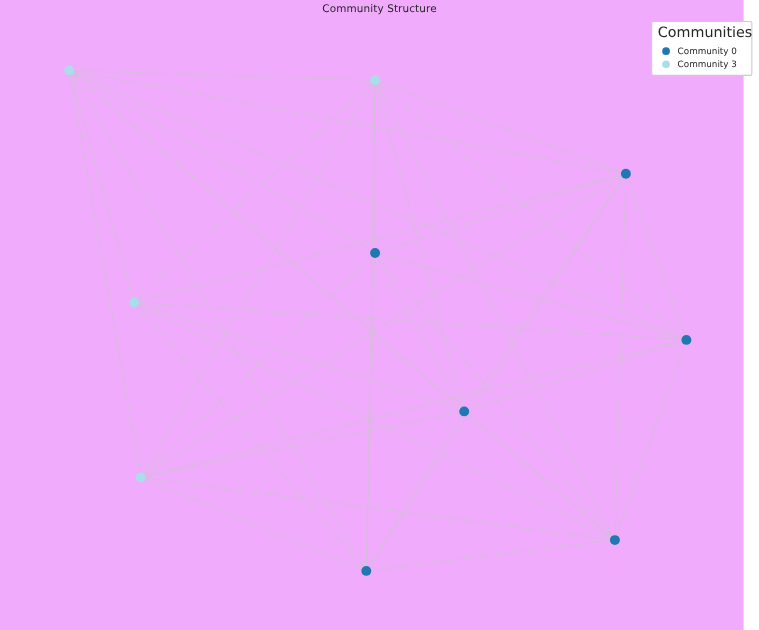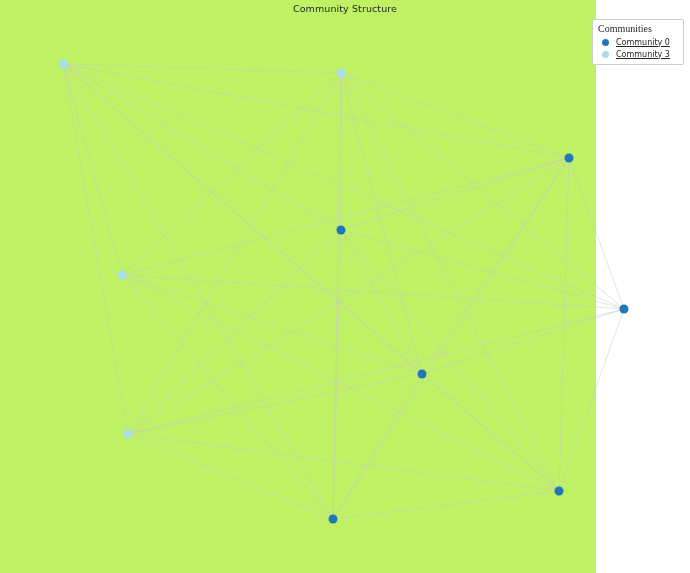--- a/index.html
+++ b/index.html
@@ -10,23 +10,23 @@
   body {
     width: 690px;
     height: 573px;
     position: relative;
     overflow: hidden;
     font-family: "DejaVu Sans", sans-serif;
   }
   #figure {
     position: absolute;
     left: 0; top: 0;
-    width: 596px;
+    width: 676px;
     height: 573px;
-    background: #bef264;
+    background: #f0abfc;
   }
   #chart-title {
     position: absolute;
     left: 0;
     top: 3px;
     width: 690px;
     text-align: center;
     font-size: 9.5px;
     color: #262626;
     letter-spacing: 0.1px;
@@ -42,44 +42,42 @@
     left: 592px;
     top: 19px;
     width: 92px;
     background: #ffffff;
     border: 1px solid #cccccc;
     border-radius: 2px;
     padding: 3px 5px 4px 5px;
     box-sizing: border-box;
   }
   #legend-title {
-    font-size: 10px;
+    font-size: 13px;
     color: #262626;
     text-align: left;
     margin-bottom: 2px;
-    font-family: Liberation Serif, serif;
   }
   .legend-row {
     display: flex;
     align-items: center;
     height: 12px;
   }
   .legend-swatch {
     width: 7px;
     height: 7px;
     border-radius: 50%;
     margin-left: 4px;
     margin-right: 7px;
     flex: 0 0 auto;
   }
   .legend-label {
     font-size: 8px;
     color: #262626;
     white-space: nowrap;
-    text-decoration: underline;
   }
 </style>
 </head>
 <body>
 
 <div id="figure">
 
   <div id="chart-title">Community Structure</div>
 
   <svg id="graph-canvas" viewBox="0 0 690 573" preserveAspectRatio="none">

